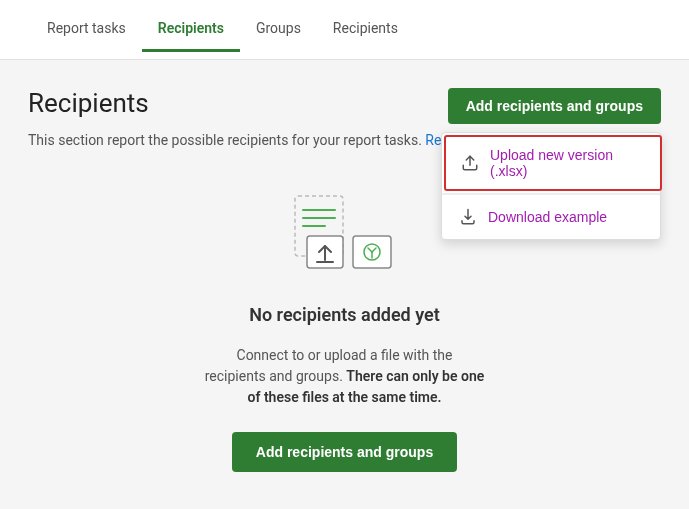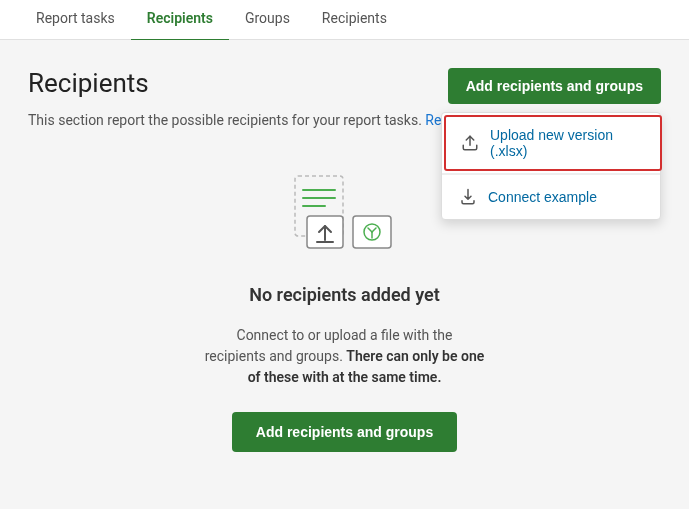--- a/index.html
+++ b/index.html
@@ -12,22 +12,22 @@
       font-size: 14px;
       color: #333;
     }
 
     
     .nav-bar {
       background: #fff;
       border-bottom: 1px solid #e0e0e0;
       display: flex;
       align-items: center;
-      padding: 0 20px;
-      height: 40px;
+      padding: 0 31px;
+      height: 60px;
     }
     .nav-item {
       padding: 0 16px;
       height: 44px;
       display: flex;
       align-items: center;
       cursor: pointer;
       font-size: 14px;
       color: #555;
       border-bottom: 3px solid transparent;
@@ -87,21 +87,21 @@
       box-shadow: 0 4px 12px rgba(0,0,0,0.15);
       z-index: 100;
       min-width: 220px;
     }
     .dropdown-item {
       display: flex;
       align-items: center;
       padding: 12px 16px;
       cursor: pointer;
       font-size: 14px;
-      color: #0369a1;
+      color: #a21caf;
       gap: 10px;
       border: none;
       background: none;
       width: 100%;
       text-align: left;
     }
     .dropdown-item.highlighted {
       border: 2px solid #d32f2f;
       border-radius: 3px;
       background: #fff;
@@ -223,21 +223,21 @@
 
         <div class="divider"></div>
 
         <button class="dropdown-item">
           <span class="icon">
             <svg width="18" height="18" viewBox="0 0 24 24" fill="none" stroke="#555" stroke-width="2" stroke-linecap="round" stroke-linejoin="round">
               <path d="M12 2v13m0 0l-4-4m4 4l4-4"></path>
               <path d="M4 17v2a2 2 0 002 2h12a2 2 0 002-2v-2"></path>
             </svg>
           </span>
-          <span>Connect example</span>
+          <span>Download example</span>
         </button>
       </div>
     </div>
   </div>
 
   <p class="description">
     <span>This section report the possible recipients for your report tasks.</span>
     <a href="#">
       <span>Read more</span>
       <svg class="ext-link-icon" viewBox="0 0 12 12" fill="none" stroke="#1976d2" stroke-width="1.5">
@@ -268,18 +268,18 @@
       <rect x="68" y="48" width="38" height="32" rx="3" stroke="#888" stroke-width="1.5" fill="#fff"></rect>
 
       <circle cx="87" cy="64" r="8" stroke="#4CAF50" stroke-width="1.5" fill="none"></circle>
       <line x1="83" y1="60" x2="87" y2="64" stroke="#4CAF50" stroke-width="1.5" stroke-linecap="round"></line>
       <line x1="87" y1="64" x2="91" y2="60" stroke="#4CAF50" stroke-width="1.5" stroke-linecap="round"></line>
       <line x1="87" y1="64" x2="87" y2="70" stroke="#4CAF50" stroke-width="1.5" stroke-linecap="round"></line>
     </svg>
 
     <h2 class="empty-title">No recipients added yet</h2>
     <p class="empty-desc">
-      Connect to or upload a file with the recipients and groups. <strong>There can only be one of these with at the same time.</strong>
+      Connect to or upload a file with the recipients and groups. <strong>There can only be one of these files at the same time.</strong>
     </p>
     <button class="btn-primary-center">Add recipients and groups</button>
   </div>
 
 </div>
 
 </body></html>

